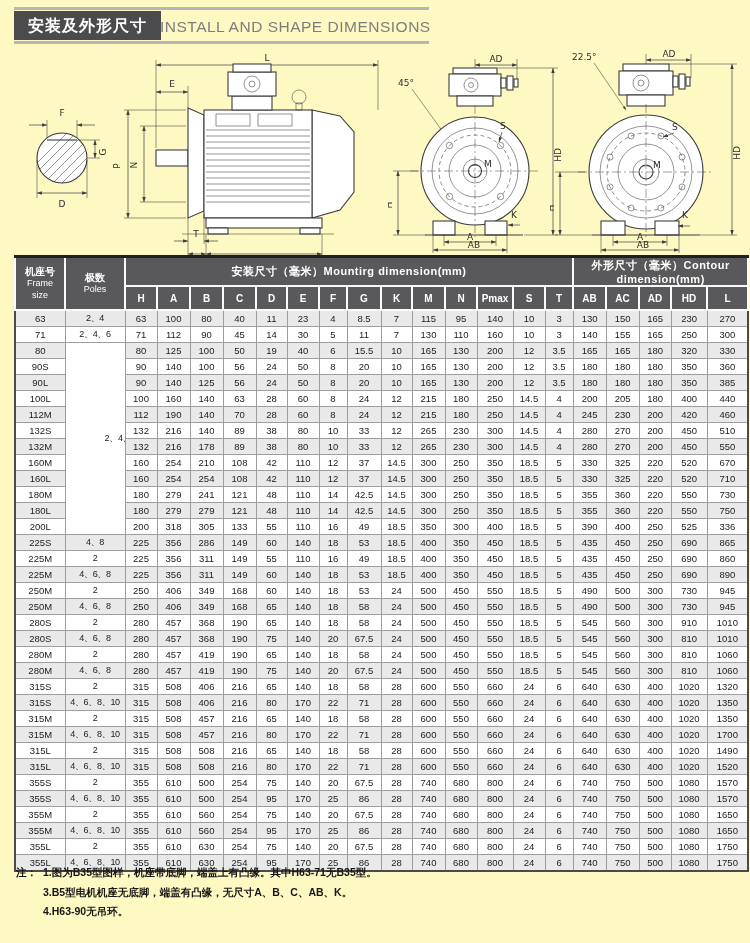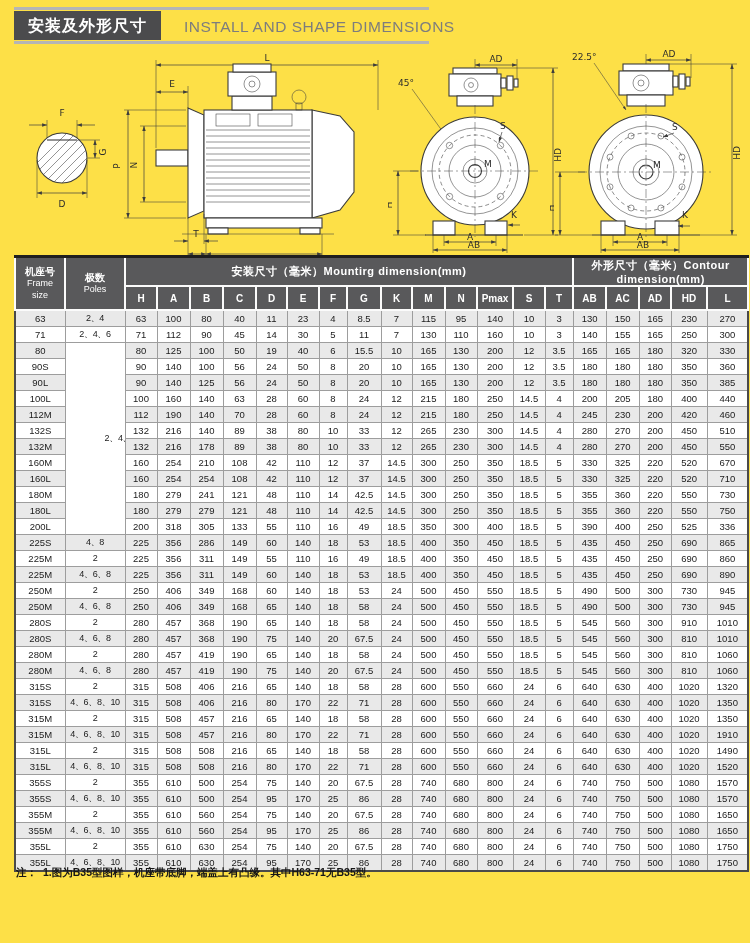--- a/index.html
+++ b/index.html
@@ -1,26 +1,26 @@
 <!DOCTYPE html>
 <html><head>
 <meta charset="utf-8">
 <style>
   html,body{margin:0;padding:0;}
   body{width:750px;height:943px;background:#fdfdfd;position:relative;
        font-family:"Liberation Sans","DejaVu Sans",sans-serif;color:#1b1b1b;}
-  #page{position:absolute;inset:0;background:#fde047;}
+  #page{position:absolute;inset:0;background:#fef9c3;}
 
   
   .rule{position:absolute;height:3px;background:#b5b5b5;}
   #rule-top{left:14px;top:7px;width:415px;}
   #rule-bottom{left:14px;top:41px;width:415px;}
   #title-box{position:absolute;left:14px;top:11px;width:147px;height:29px;background:#4b4b4d;
              color:#fff;font-size:16px;font-weight:bold;text-align:center;line-height:30px;letter-spacing:1px;}
-  #title-en{position:absolute;left:184px;top:11px;height:29px;line-height:31px;font-size:15.5px;
+  #title-en{position:absolute;left:160px;top:11px;height:29px;line-height:31px;font-size:15.5px;
             color:#7d7d7d;letter-spacing:.5px;font-weight:500;white-space:nowrap;}
 
   
   .drawing{position:absolute;}
   svg text{font-family:"DejaVu Sans",sans-serif;font-size:9px;fill:#2c2c2c;}
   .out{fill:#fff;stroke:#3c3c3c;stroke-width:1.1;}
   .thin{stroke:#3c3c3c;stroke-width:.55;fill:none;}
   .dim{stroke:#3c3c3c;stroke-width:.7;fill:none;}
   .cl{stroke:#3c3c3c;stroke-width:.5;stroke-dasharray:9 3 2 3;fill:none;}
   .bc{stroke:#3c3c3c;stroke-width:.6;stroke-dasharray:4 3;fill:none;}
@@ -961,21 +961,21 @@
           <td>28</td>
           <td>600</td>
           <td>550</td>
           <td>660</td>
           <td>24</td>
           <td>6</td>
           <td>640</td>
           <td>630</td>
           <td>400</td>
           <td>1020</td>
-          <td>1910</td>
+          <td>1700</td>
         </tr>
         <tr>
           <td>315L</td>
           <td class="poles-cell">2</td>
           <td>315</td>
           <td>508</td>
           <td>508</td>
           <td>216</td>
           <td>65</td>
           <td>140</td>
@@ -1155,15 +1155,21 @@
           <td>1750</td>
         </tr>
       </tbody>
   </table>
 
   <div id="notes">
     <div class="note-row">
       <span class="note-label">注：</span>
       <span>1.图为B35型图样，机座带底脚，端盖上有凸缘。其中H63-71无B35型。</span>
     </div>
+    <div class="note-row note-indent">
+      <span>3.B5型电机机座无底脚，端盖有凸缘，无尺寸A、B、C、AB、K。</span>
+    </div>
+    <div class="note-row note-indent">
+      <span>4.H63-90无吊环。</span>
+    </div>
   </div>
 
 </div>
 
 </body></html>

